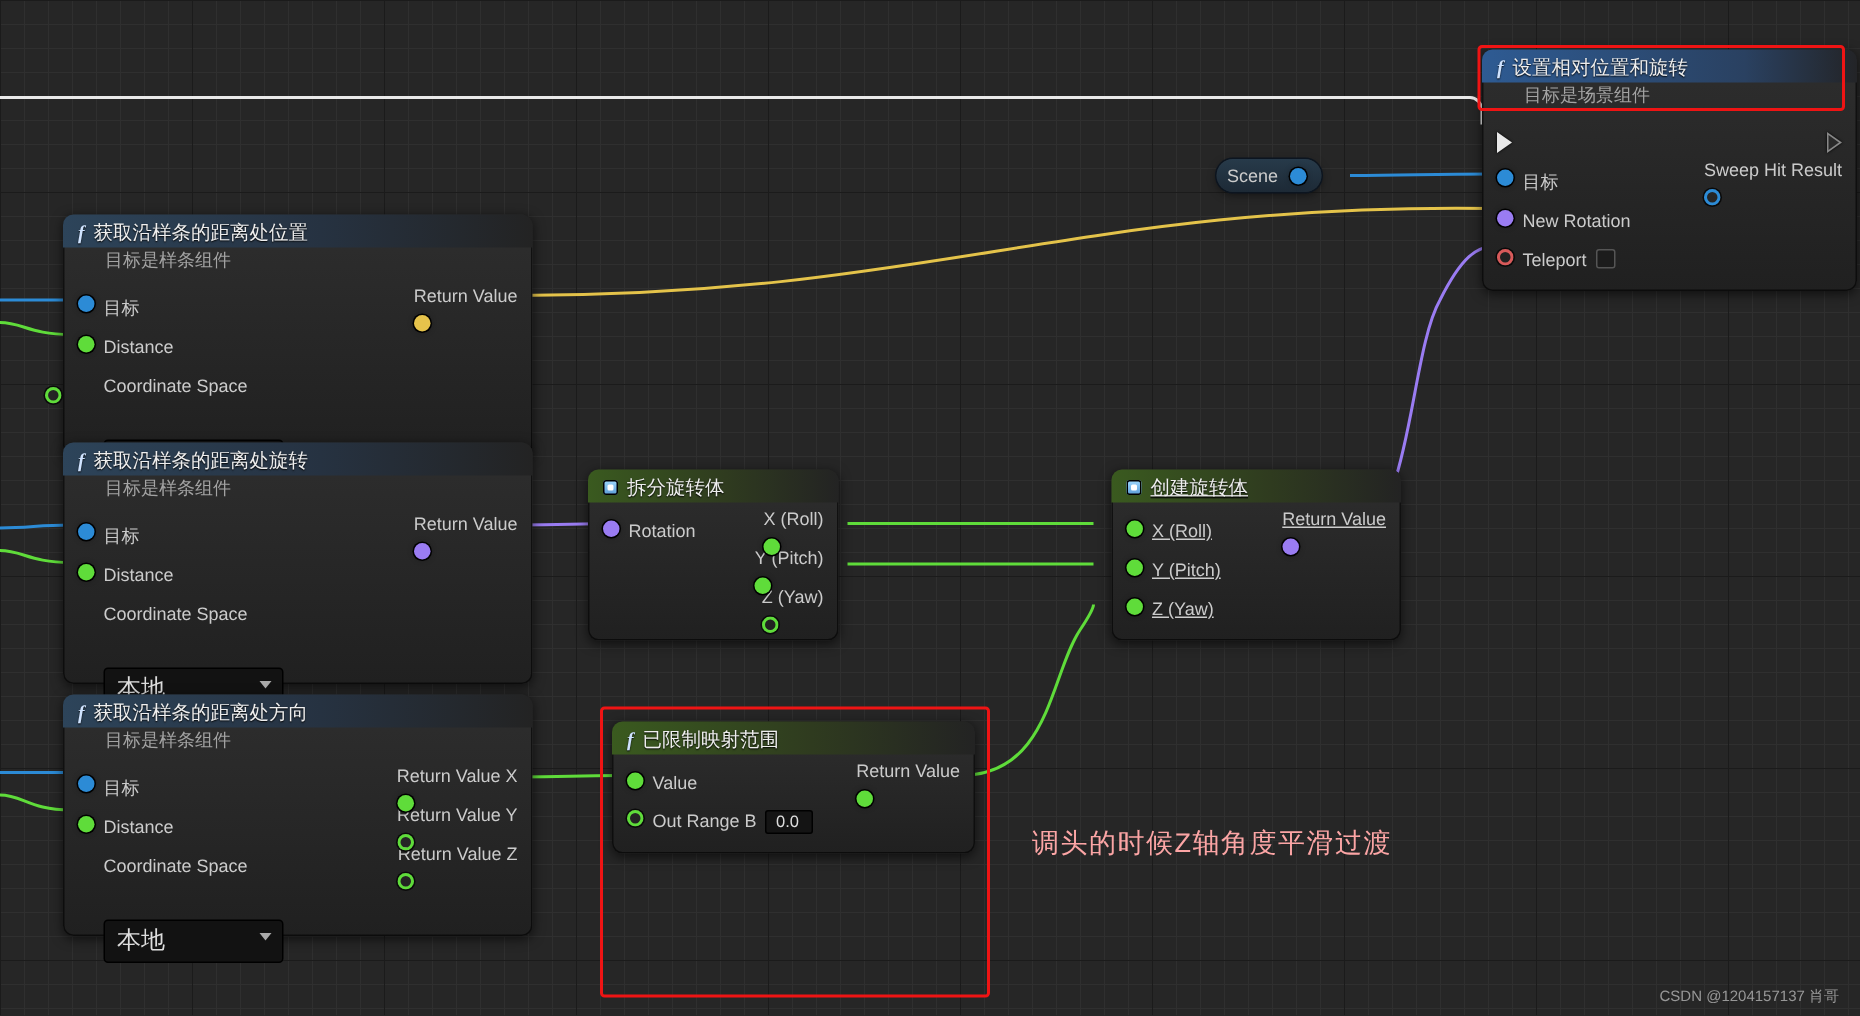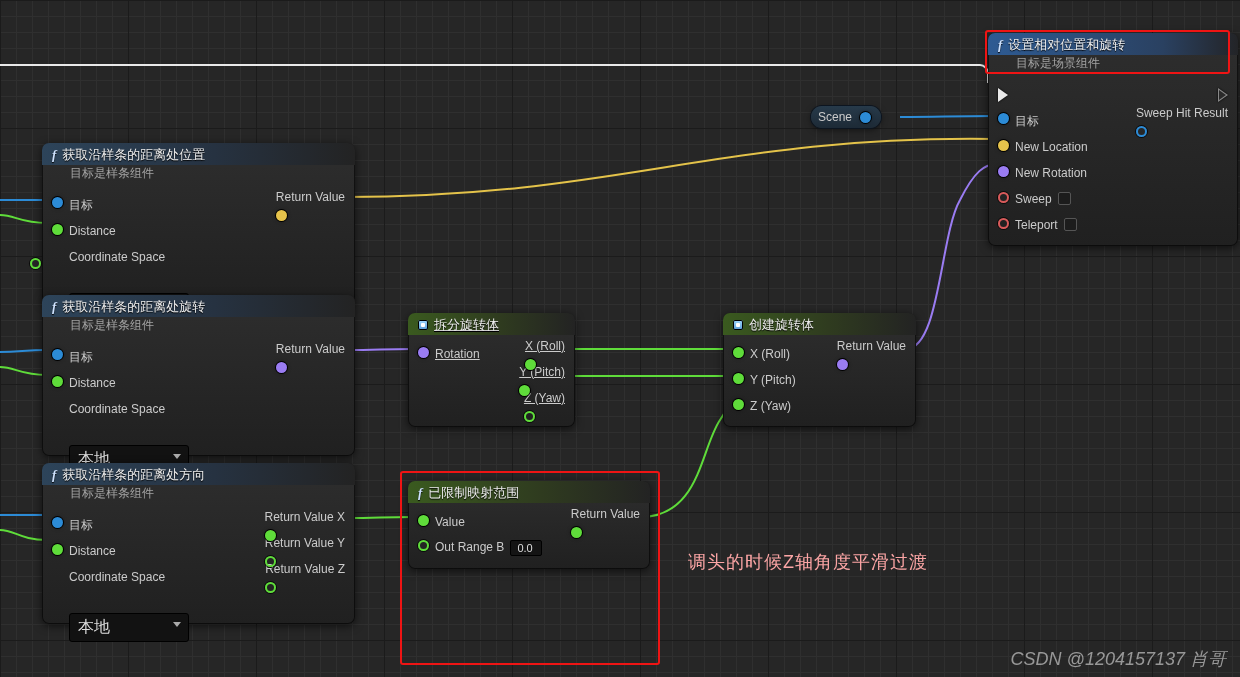--- a/index.html
+++ b/index.html
@@ -57,21 +57,21 @@
   .numbox { background:#141414; border:1px solid #000; border-radius:2px; padding:1px 6px; font-size:11px;
             color:#ddd; min-width:32px; text-align:left; }
   .chk { width:13px; height:13px; border:1px solid #555; border-radius:2px; background:#1c1c1c; }
 
   .var-node { position:absolute; background: linear-gradient(#273a4a,#1d2a36); border-radius: 14px;
               padding: 4px 10px 4px 7px; color:#d6e6f5; font-size:12px; display:flex; align-items:center; gap:8px;
               box-shadow: 0 0 0 1px #0c1520, 0 2px 6px rgba(0,0,0,.5); }
 
   .redbox { position:absolute; border:2px solid #ef1414; border-radius:3px; pointer-events:none; }
   .note { position:absolute; color:#fca5a5; font-size:18px; pointer-events:none; letter-spacing:1px;}
-  .watermark { position:absolute; right:14px; bottom:6px; color:#bdbdbd; font-size:18px; opacity:.75;font-style:italic; }
+  .watermark { position:absolute; right:14px; bottom:6px; color:#bdbdbd; font-size:10px; opacity:.75; }
   .reroute { position:absolute; width:10px; height:10px; }
 </style>
 </head>
 <body>
 
 <div class="grid"></div>
 <div class="grid2"></div>
 
 <svg class="wires">
   <path d="M 0 65 L 980 65 C 984 65 988 69 988 73 L 988 83" stroke="#e9e9e9" stroke-width="2" fill="none"></path>
@@ -205,21 +205,21 @@
         </div>
     </div>
     <div class="row">
         <div class="left" style="padding-left:17px;">
           <div class="dropdown"><span>本地</span></div>
         </div>
       </div>
   </div>
 </div>
 
-<div class="node pure" style="left:408px; top:313px; width:167px;text-decoration:underline;">
+<div class="node pure" style="left:392px; top:313px; width:167px;">
   <div class="hdr">
       <span class="bicon"></span>
       <span>拆分旋转体</span>
     </div>
   <div class="body">
     <div class="row">
       <div class="left">
           <span class="pin c-purple"></span>
           <span class="lbl">Rotation</span>
         </div>
@@ -236,21 +236,21 @@
       </div>
     <div class="row">
         <div class="right">
           <span class="lbl">Z (Yaw)</span>
           <span class="pin hollow c-green"></span>
         </div>
       </div>
   </div>
 </div>
 
-<div class="node pure" style="left:723px; top:313px; width:193px;">
+<div class="node pure" style="left:741px; top:313px; width:193px;text-decoration:underline;">
   <div class="hdr">
       <span class="bicon"></span>
       <span>创建旋转体</span>
     </div>
   <div class="body">
     <div class="row">
       <div class="left">
           <span class="pin c-green"></span>
           <span class="lbl">X (Roll)</span>
         </div>
@@ -320,35 +320,22 @@
           <span class="pin c-blue"></span>
           <span class="lbl">目标</span>
         </div>
       <div class="right">
           <span class="lbl">Sweep Hit Result</span>
           <span class="pin hollow c-blue"></span>
         </div>
     </div>
     <div class="row">
         <div class="left">
-          <span class="pin c-yellow"></span>
-          <span class="lbl">New Location</span>
-        </div>
-      </div>
-    <div class="row">
-        <div class="left">
           <span class="pin c-purple"></span>
           <span class="lbl">New Rotation</span>
-        </div>
-      </div>
-    <div class="row">
-        <div class="left">
-          <span class="pin hollow c-red"></span>
-          <span class="lbl">Sweep</span>
-          <span class="chk"></span>
         </div>
       </div>
     <div class="row">
         <div class="left">
           <span class="pin hollow c-red"></span>
           <span class="lbl">Teleport</span>
           <span class="chk"></span>
         </div>
       </div>
   </div>

